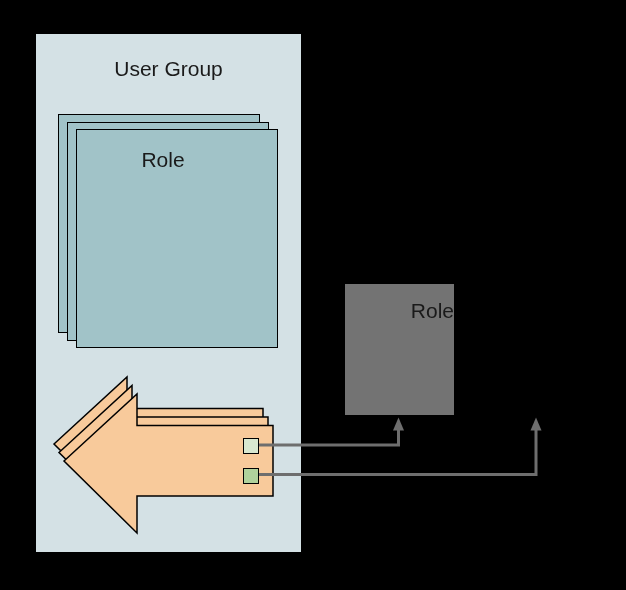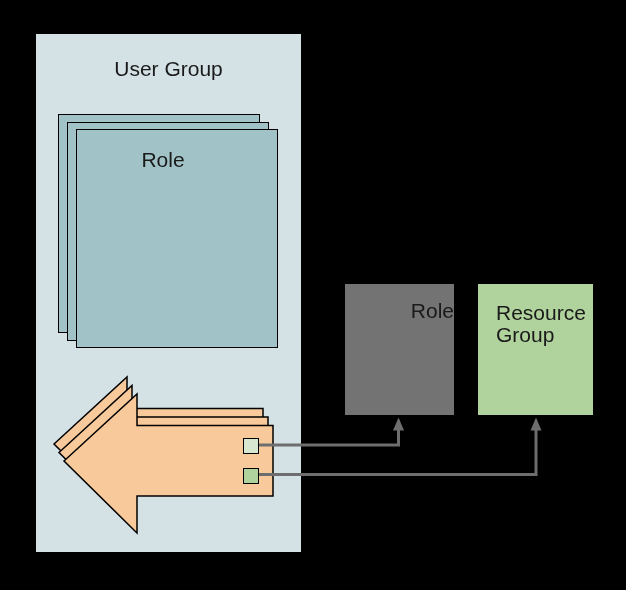--- a/index.html
+++ b/index.html
@@ -63,23 +63,20 @@
     </g>
   </svg>
 
   <div class="abs port role-port"></div>
   <div class="abs port rg-port"></div>
 
   <div class="abs role-box">
     <span class="label">Role</span>
   </div>
 
-  <div class="abs rg-box">
-    <div class="rg-label">Resource Group</div>
-  </div>
 
   <svg class="abs connector-svg" width="626" height="590" viewBox="0 0 626 590">
     <g stroke="#6e6e6e" stroke-width="3" fill="none">
       <path d="M259 445 L398.5 445 L398.5 430"></path>
       <path d="M259 474.5 L536 474.5 L536 430"></path>
     </g>
     <g fill="#6e6e6e" stroke="none">
       <polygon points="398.5,417.5 393,430.5 404,430.5"></polygon>
       <polygon points="536,417.5 530.5,430.5 541.5,430.5"></polygon>
     </g>

